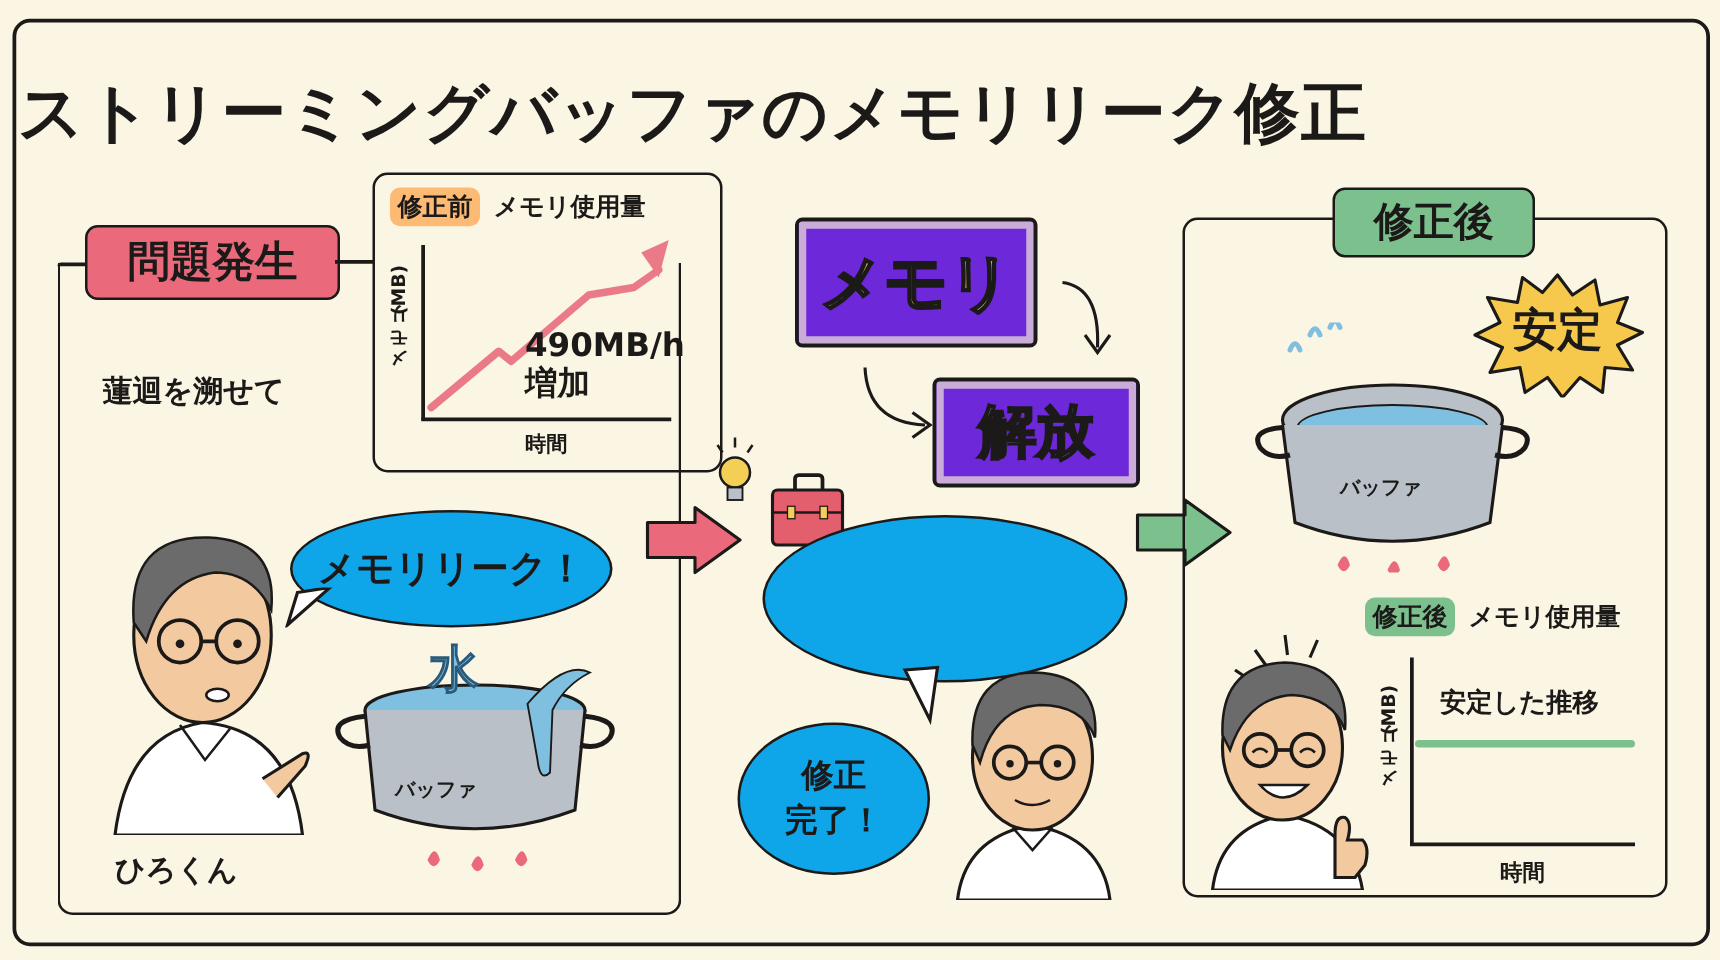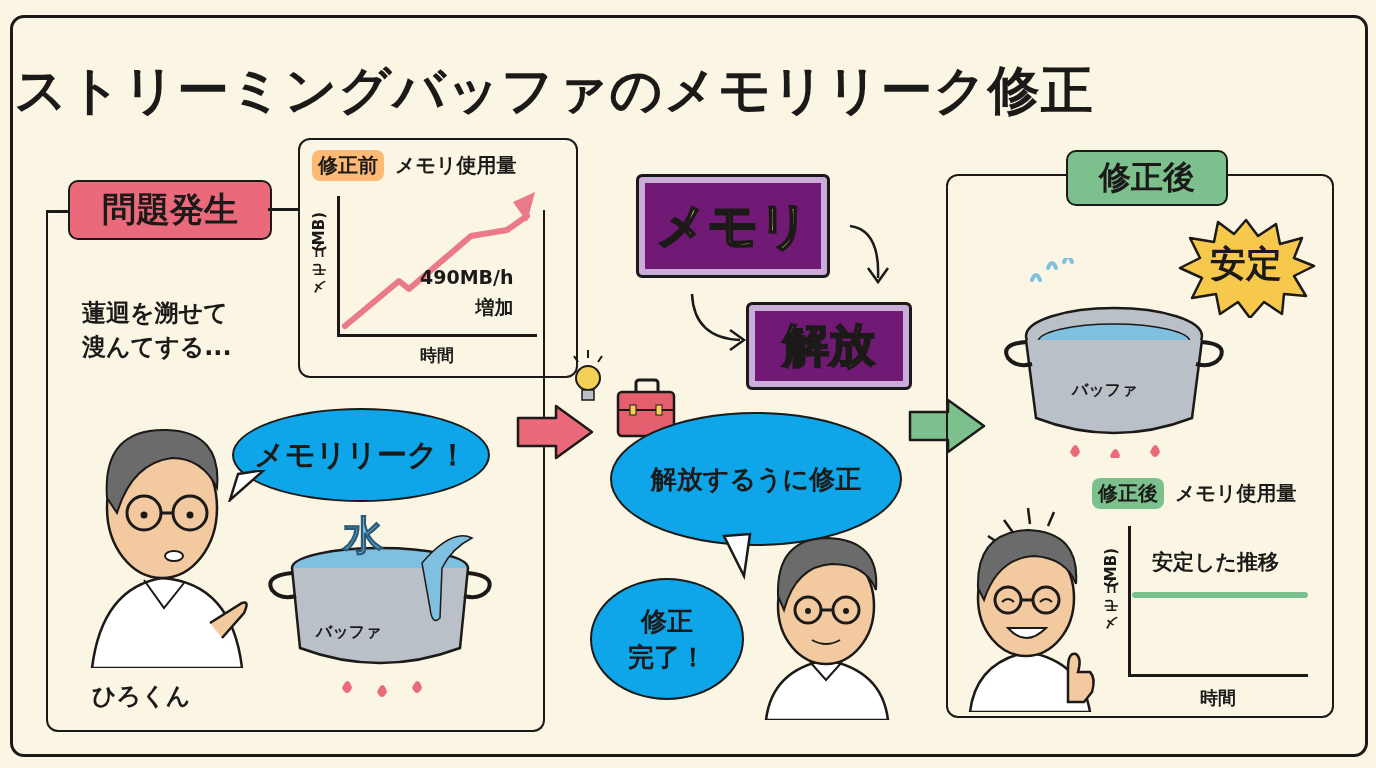--- a/index.html
+++ b/index.html
@@ -7,54 +7,53 @@
   .abs{position:absolute;}
   .frame{position:absolute;left:10px;top:15px;width:1352px;height:736px;border:3px solid #1c1a18;border-radius:14px;}
   .title{position:absolute;left:0;width:1108px;top:56px;text-align:center;font-size:52px;font-weight:bold;letter-spacing:1px;}
   .panel{position:absolute;border:2.5px solid #1c1a18;border-radius:12px;}
   .tag{position:absolute;border:2.5px solid #1c1a18;border-radius:10px;font-weight:bold;display:flex;align-items:center;justify-content:center;}
   .pill{display:inline-block;border-radius:8px;padding:2px 6px;font-weight:bold;}
   .bubble{position:absolute;background:#0ea5e9;border:2.5px solid #1c1a18;border-radius:50%;display:flex;align-items:center;justify-content:center;text-align:center;font-weight:bold;}
   .vlabel{position:absolute;writing-mode:vertical-rl;transform:rotate(180deg);font-weight:bold;font-size:15px;}
   .axis-x{position:absolute;height:2.5px;background:#1c1a18;}
   .axis-y{position:absolute;width:2.5px;background:#1c1a18;}
-  .bigword{position:absolute;border:3px solid #1c1a18;background:#701a75;box-shadow:0 0 0 6px #c9acd8 inset;display:flex;align-items:center;justify-content:center;font-weight:bold;border-radius:6px;}
+  .bigword{position:absolute;border:3px solid #1c1a18;background:#6d28d9;box-shadow:0 0 0 6px #c9acd8 inset;display:flex;align-items:center;justify-content:center;font-weight:bold;border-radius:6px;}
   .pot-label{position:absolute;font-size:16px;font-weight:bold;text-align:left;}
 </style>
 </head>
 <body>
 
 <div class="frame"></div>
 
 <div class="title">ストリーミングバッファのメモリリーク修正</div>
 
 <div class="panel" style="left:46px;top:210px;width:495px;height:520px;border-top:none;border-radius:0 0 12px 12px;"></div>
 <div class="abs" style="left:46px;top:210px;width:22px;height:2.5px;background:#1c1a18;border-radius:6px 0 0 0;"></div>
 
 <div class="tag" style="left:68px;top:180px;width:200px;height:56px;background:#ea6a7b;font-size:34px;">問題発生</div>
 <div class="abs" style="left:268px;top:208px;width:32px;height:2.5px;background:#1c1a18;"></div>
 
 <div class="abs" style="left:82px;top:296px;font-size:24px;font-weight:bold;line-height:34px;">
   <div>蓮迴を溯せて</div>
-  <div>溲んてする...</div>
 </div>
 
 <div class="panel" style="left:298px;top:138px;width:276px;height:236px;"></div>
 <div class="abs" style="left:312px;top:150px;font-size:20px;font-weight:bold;white-space:nowrap;">
   <span class="pill" style="background:#fdba74;">修正前</span>
   <span style="margin-left:4px;">メモリ使用量</span>
 </div>
 <div class="vlabel" style="left:310px;top:212px;">メモリ(MB)</div>
 <div class="axis-y" style="left:337px;top:196px;height:140px;"></div>
 <div class="axis-x" style="left:337px;top:334px;width:200px;"></div>
 <svg class="abs" style="left:337px;top:186px;" width="210" height="150">
   <polyline points="8,140 62,95 72,103 134,50 170,44 190,30" fill="none" stroke="#ea7a88" stroke-width="6" stroke-linecap="round" stroke-linejoin="round"></polyline>
   <polygon points="198,6 176,16 190,36" fill="#ea7a88"></polygon>
 </svg>
-<div class="abs" style="left:420px;top:262px;font-size:19px;font-weight:bold;text-align:right;line-height:30px;">
+<div class="abs" style="left:420px;top:262px;font-size:26px;font-weight:bold;text-align:left;line-height:30px;">
   <div>490MB/h</div>
   <div>増加</div>
 </div>
 <div class="abs" style="left:420px;top:344px;font-size:17px;font-weight:bold;">時間</div>
 
 <div class="bubble" style="left:232px;top:408px;width:254px;height:90px;font-size:30px;">メモリリーク！</div>
 <svg class="abs" style="left:228px;top:470px;" width="40" height="32">
     <polygon points="10,4 36,0 2,30" fill="#fff" stroke="#1c1a18" stroke-width="2.5"></polygon>
   </svg>
 
@@ -106,21 +105,20 @@
 </svg>
 <svg class="abs" style="left:614px;top:378px;" width="64" height="62">
   <rect x="22" y="2" width="22" height="14" rx="3" fill="none" stroke="#1c1a18" stroke-width="3"></rect>
   <rect x="4" y="14" width="56" height="44" rx="4" fill="#e45f6e" stroke="#1c1a18" stroke-width="2.5"></rect>
   <line x1="4" y1="32" x2="60" y2="32" stroke="#1c1a18" stroke-width="2"></line>
   <rect x="16" y="27" width="6" height="10" fill="#f4cf56" stroke="#1c1a18" stroke-width="1"></rect>
   <rect x="42" y="27" width="6" height="10" fill="#f4cf56" stroke="#1c1a18" stroke-width="1"></rect>
 </svg>
 
 <div class="bubble" style="left:610px;top:412px;width:288px;height:130px;font-size:26px;line-height:36px;flex-direction:column;">
-  <div>解放するうに修正</div>
 </div>
 <svg class="abs" style="left:720px;top:530px;" width="40" height="50">
     <polygon points="4,6 30,4 24,46" fill="#fff" stroke="#1c1a18" stroke-width="2.5"></polygon>
   </svg>
 
 <div class="bubble" style="left:590px;top:578px;width:150px;height:118px;font-size:26px;line-height:36px;flex-direction:column;">
   <div>修正</div>
   <div>完了！</div>
 </div>
 

